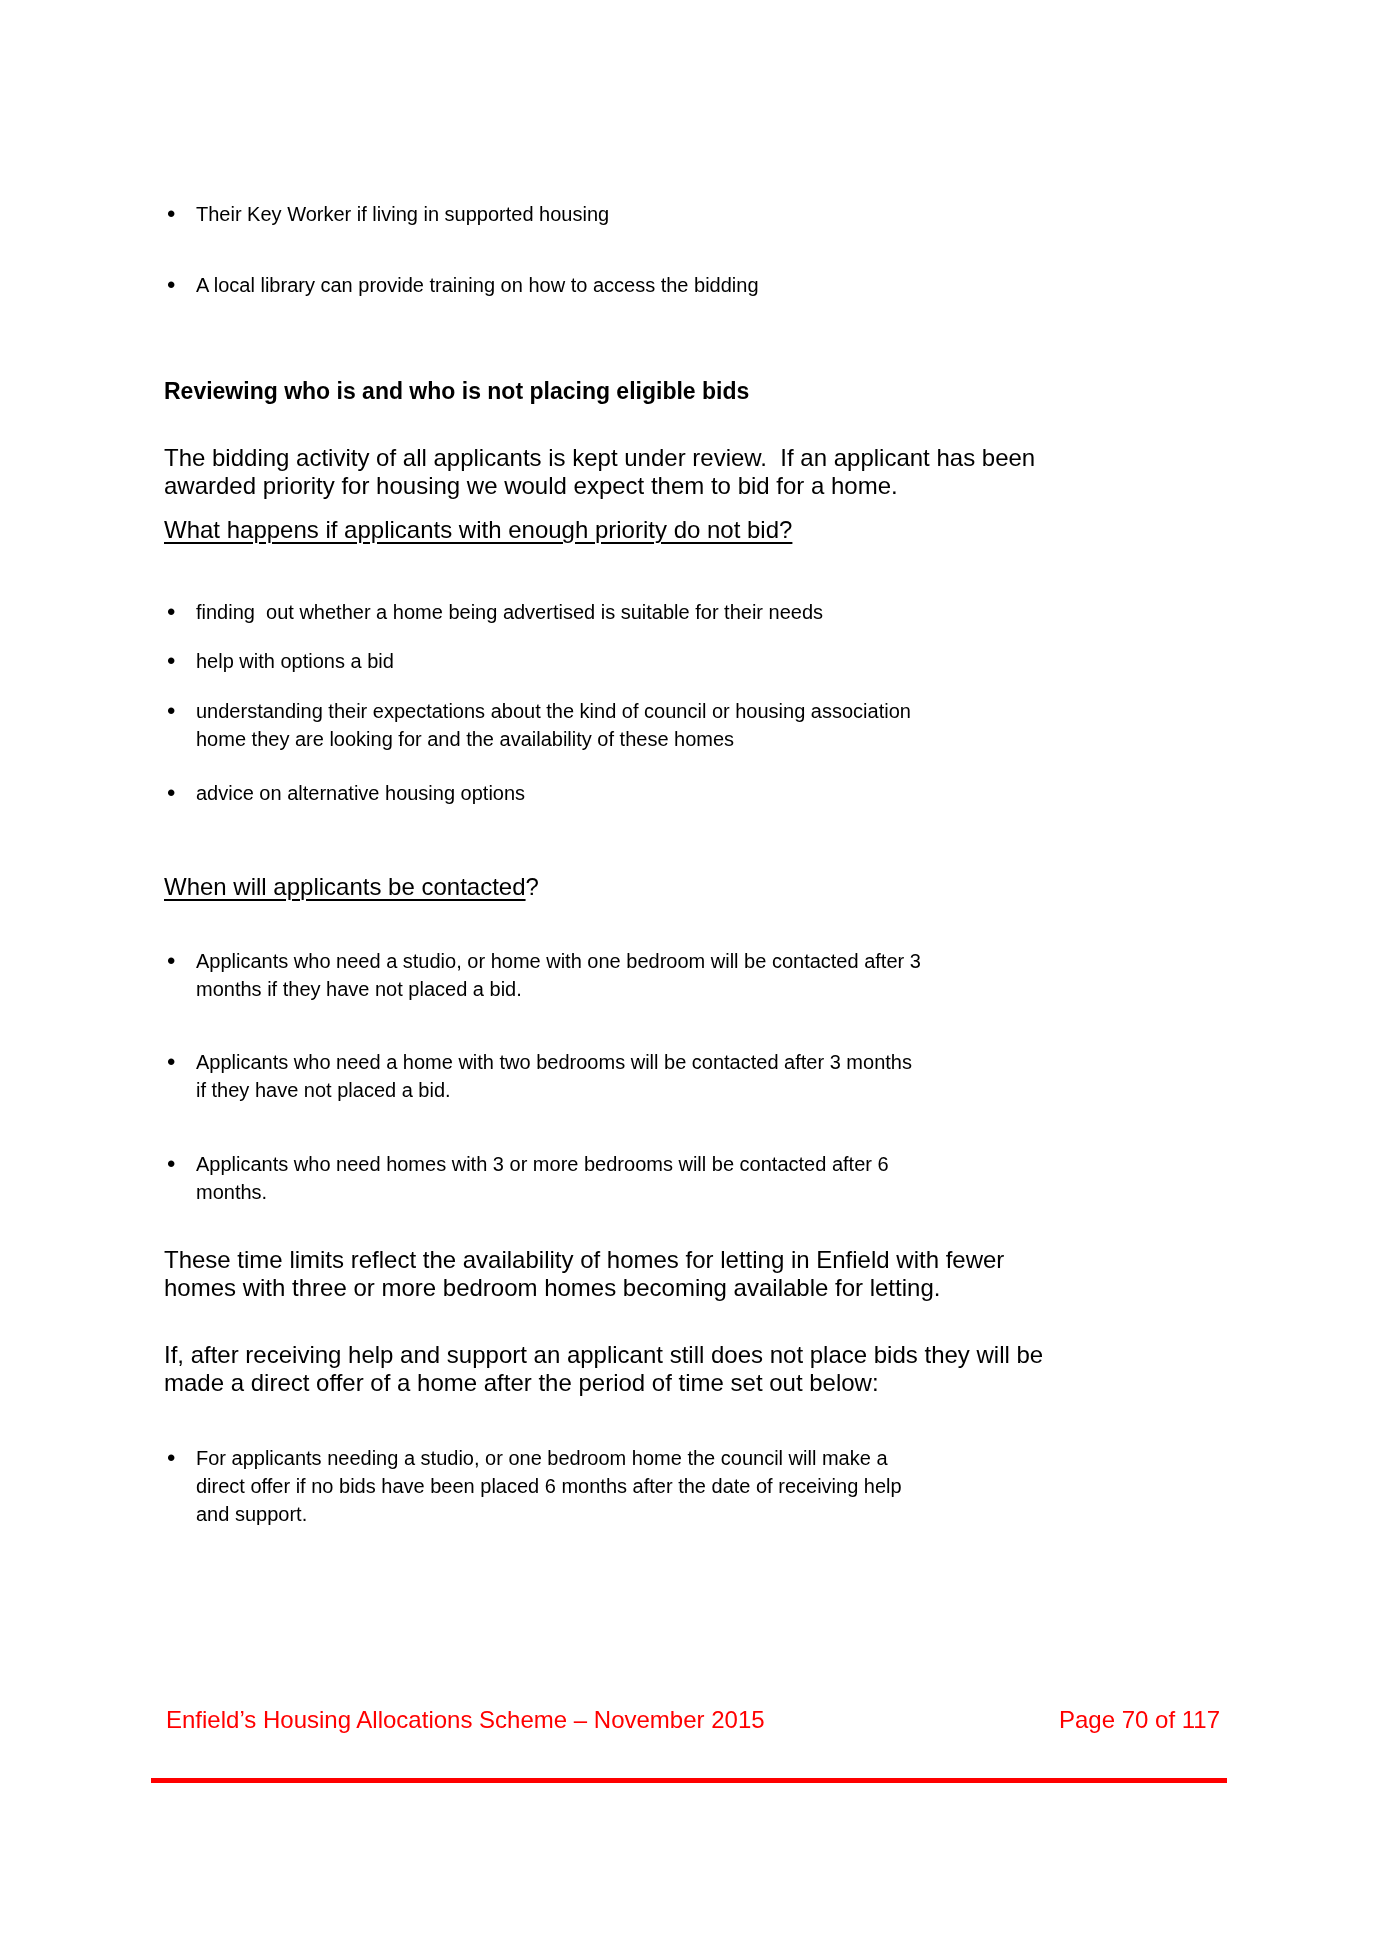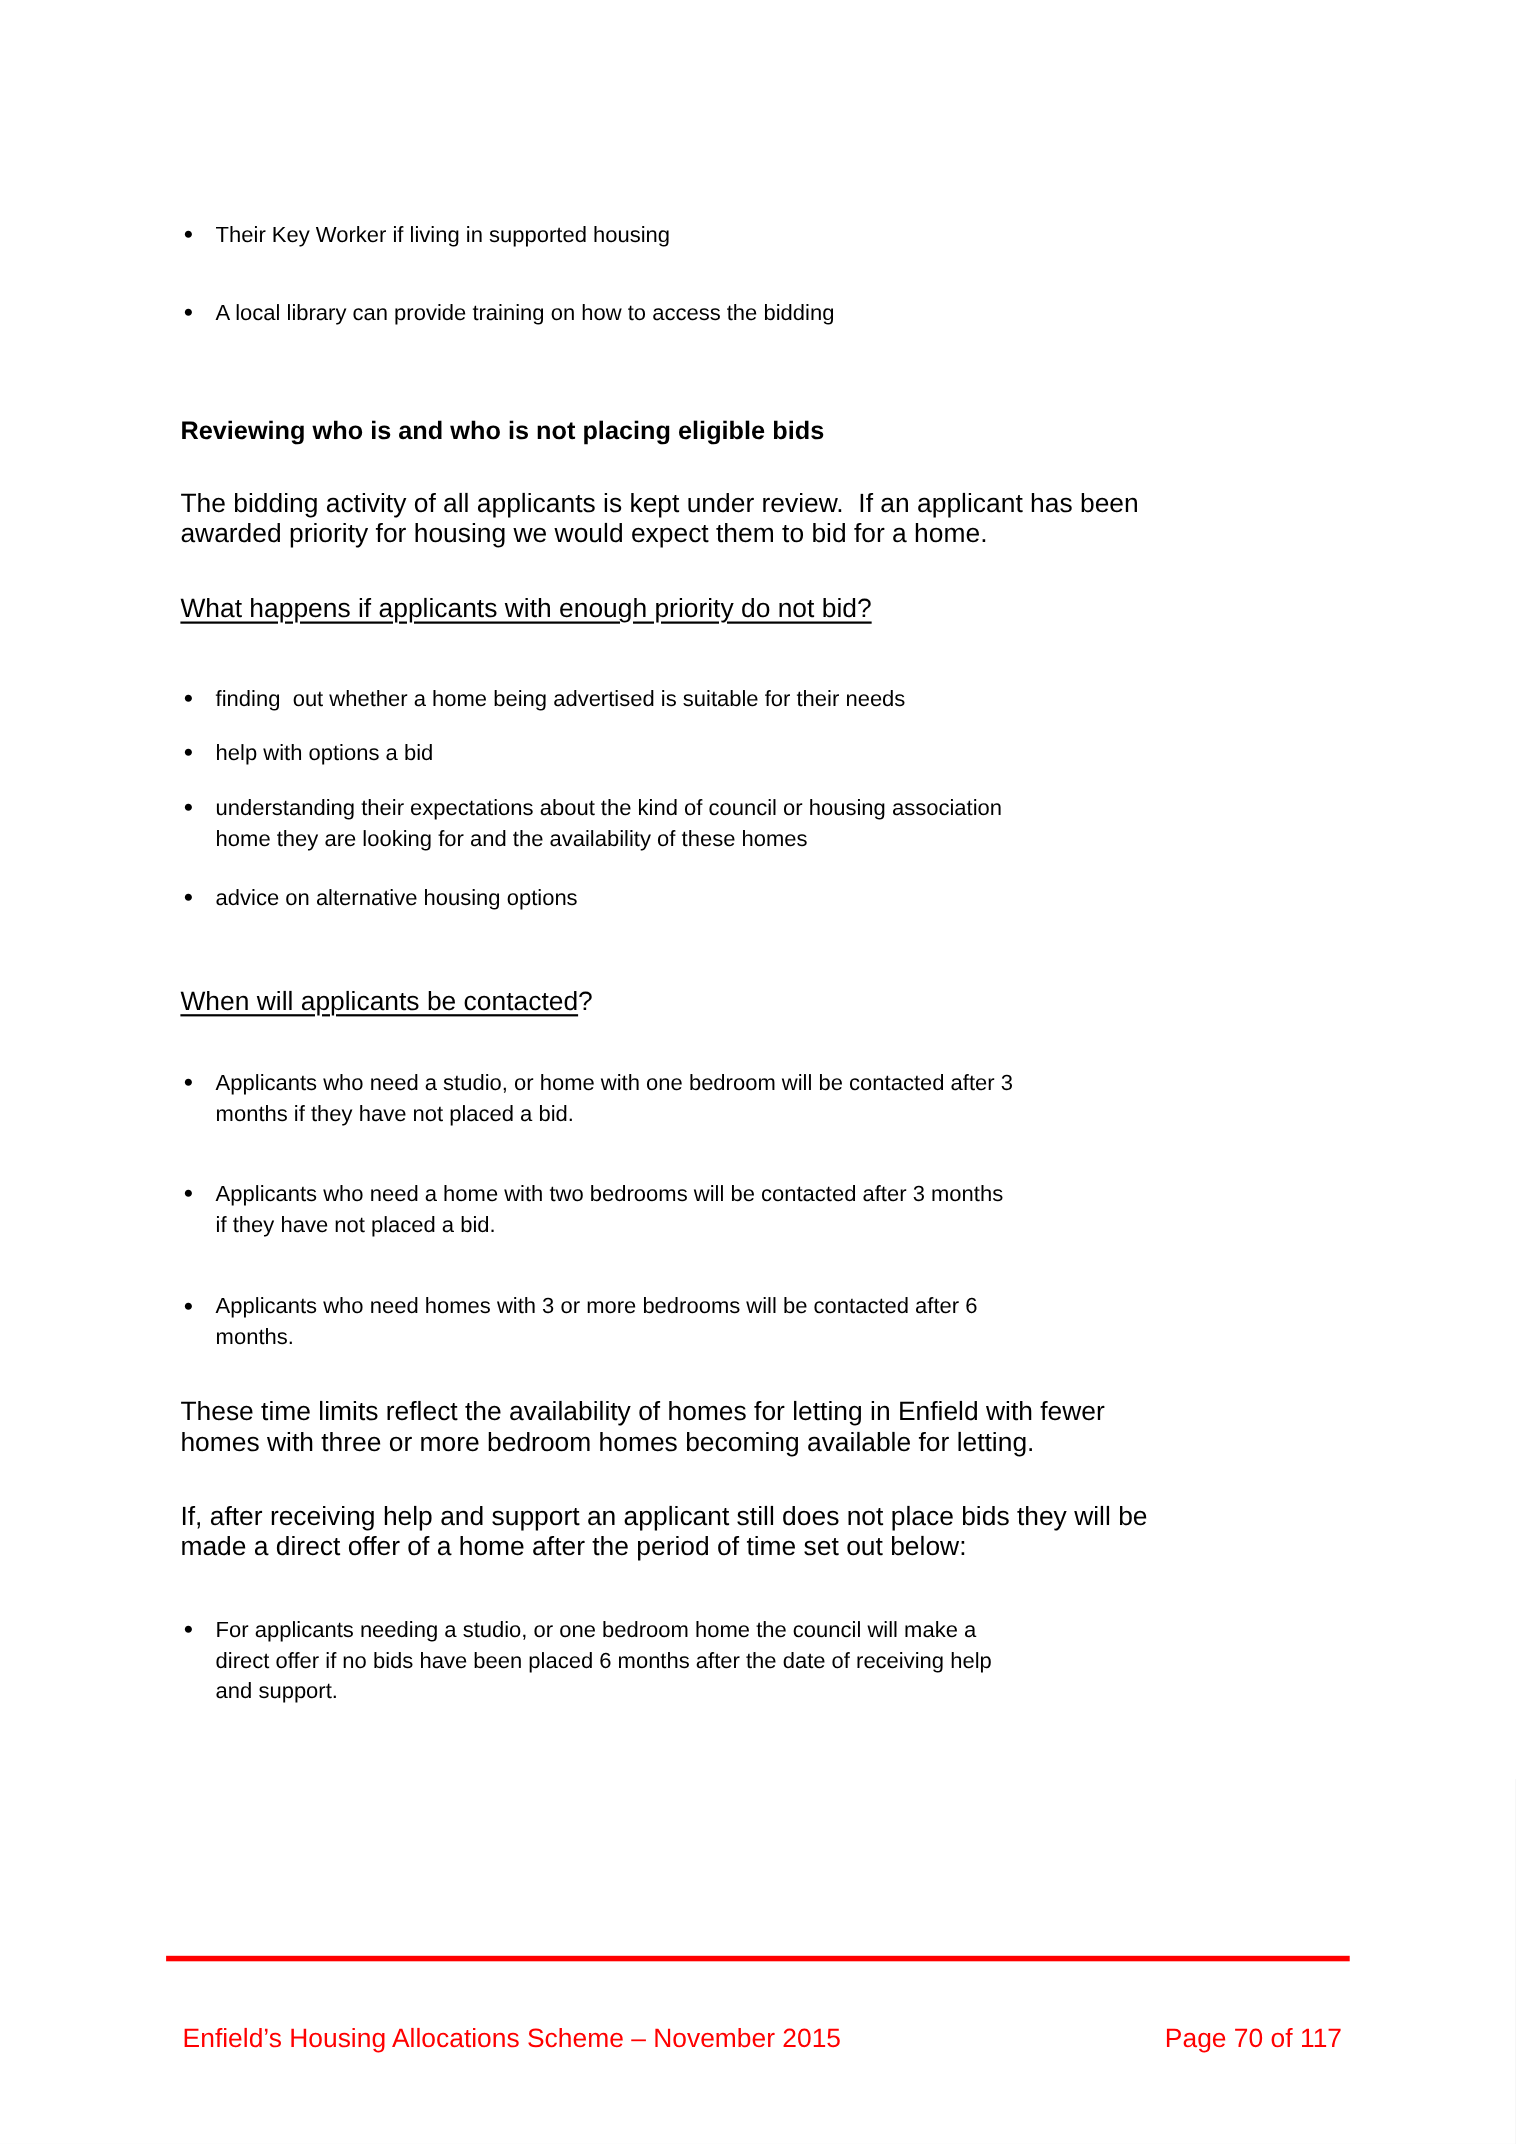--- a/index.html
+++ b/index.html
@@ -60,21 +60,21 @@
     position: absolute;
     left: 151px;
     top: 1778px;
     width: 1076px;
     height: 5px;
     background: #ff0000;
   }
   .footer-row {
     position: absolute;
     left: 151px;
-    top: 1840px;
+    top: 1706px;
     width: 1076px;
     display: flex;
     justify-content: space-between;
     color: #ff0000;
     font-size: 24px;
     line-height: 28px;
   }
   .footer-left { padding-left: 15px; }
   .footer-right { padding-right: 7px; }
 </style>
@@ -93,21 +93,21 @@
       <span class="marker">•</span>
       <span class="btext">A local library can provide training on how to access the bidding</span>
     </div>
 
 
     <h1 class="heading" style="margin-top:71px">Reviewing who is and who is not placing eligible bids</h1>
 
     <p class="para" style="margin-top:32px">The bidding activity of all applicants is kept under review.  If an applicant has been
 awarded priority for housing we would expect them to bid for a home.</p>
 
-    <p class="sub" style="margin-top:40px"><span class="u">What happens if applicants with enough priority do not bid?</span></p>
+    <p class="sub" style="margin-top:16px"><span class="u">What happens if applicants with enough priority do not bid?</span></p>
 
 
     <div class="bullet-row" style="margin-top:54px">
       <span class="marker">•</span>
       <span class="btext">finding  out whether a home being advertised is suitable for their needs</span>
     </div>
 
     <div class="bullet-row" style="margin-top:21px">
       <span class="marker">•</span>
       <span class="btext">help with options a bid</span>

